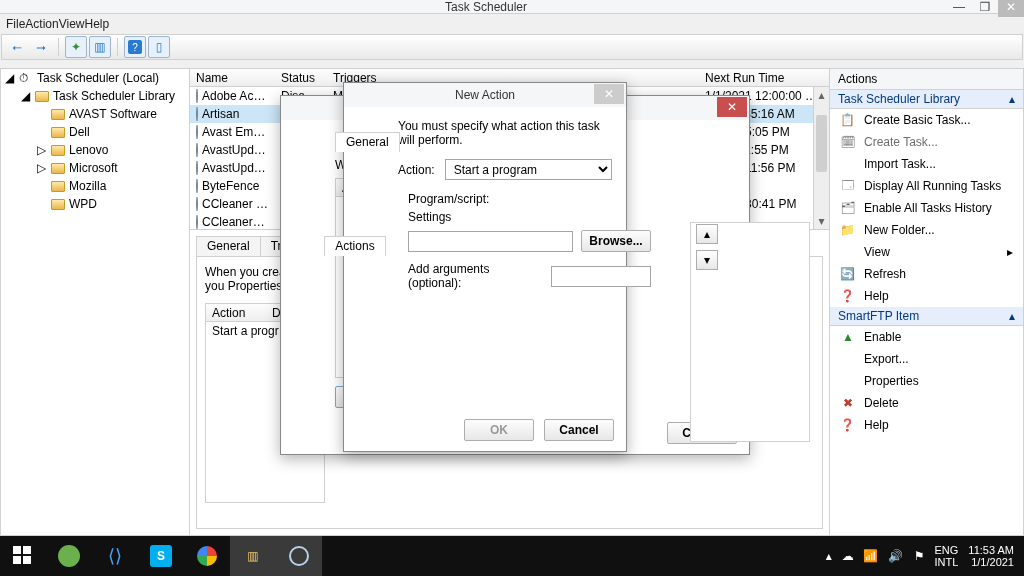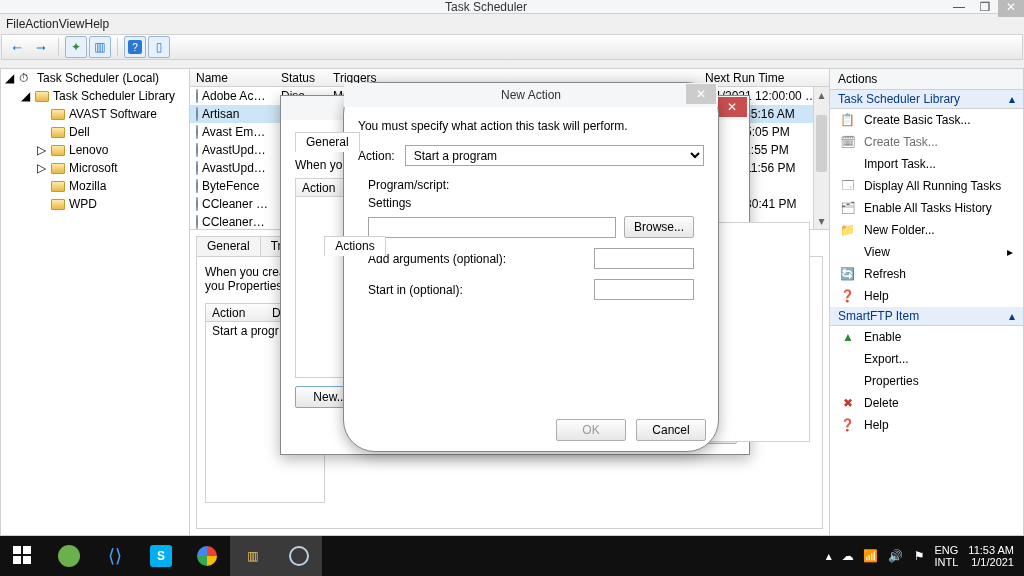--- a/index.html
+++ b/index.html
@@ -52,22 +52,22 @@
   .actions .section{background:#e6eefc; border-bottom:1px solid var(--border2); padding:2px 8px; color:#003a80; display:flex; justify-content:space-between; align-items:center;}
   .actions .item{display:flex; align-items:center; gap:8px; padding:3px 10px;}
   .actions .item.muted span{color:var(--muted);}
   .aicon{width:16px; height:16px; display:flex; align-items:center; justify-content:center;}
   
   .dialog{position:absolute; background:#fff; border:1px solid #888; box-shadow:0 4px 14px rgba(0,0,0,.3);}
   .dlg-title{height:24px; background:var(--header); display:flex; align-items:center; position:relative;}
   .dlg-title span.t{flex:1; text-align:center; color:#333;}
   .dlg-close{position:absolute; right:2px; top:1px; width:30px; height:20px; background:#ccc; color:#fff; display:flex; align-items:center; justify-content:center;}
   .dlg-close.red{background:#c94f4f;}
-  .dlg-body{padding:12px 14px;}
-  .btn{height:22px; min-width:70px; border:1px solid #adadad; background:linear-gradient(#fdfdfd,#e7e7e7); border-radius:2px; padding:0 2px; display:inline-flex; align-items:center; justify-content:center;}
+  .dlg-body{padding:12px 14px;margin-left:40px;}
+  .btn{height:22px; min-width:70px; border:1px solid #adadad; background:linear-gradient(#fdfdfd,#e7e7e7); border-radius:2px; padding:0 2px; display:inline-flex; align-items:center; justify-content:center;font-weight:bold;}
   .btn.primary{border-color:#7aa7d7;}
   .btn:disabled{color:#9a9a9a;}
   .inline{display:flex; align-items:center; gap:10px;}
   select, input[type=text]{height:21px; border:1px solid #a5a5a5; background:#fff; padding:0 4px;}
   
   .taskbar{position:absolute; left:0; right:0; bottom:0; height:40px; background:#101010; display:flex; align-items:center; color:#fff;}
   .taskbtn{width:46px; height:40px; display:flex; align-items:center; justify-content:center;}
   .taskbtn.start{background:transparent;}
   .taskbtn.active{background:#3a3a3a;}
   .tray{margin-left:auto; display:flex; align-items:center; gap:10px; padding-right:10px; font-size:11px;}
@@ -368,44 +368,40 @@
   </div>
 </div>
 
 <span style="position:absolute; left:748px; top:268px">the</span>
 <div style="position:absolute; left:690px; top:222px; width:120px; height:220px; border:1px solid var(--border2); background:#fff"></div>
 <div class="spin" style="position:absolute; left:696px; top:224px">
   <div class="s">▴</div>
   <div class="s">▾</div>
 </div>
 
-<div class="dialog" style="left:343px; top:82px; width:376px; height:370px;border-radius:32px;">
+<div class="dialog" style="left:343px; top:82px; width:284px; height:370px;">
   <div class="dlg-title">
       <span class="t">New Action</span>
       <div class="dlg-close">✕</div>
     </div>
   <div class="dlg-body">
     <div style="margin-bottom:12px">You must specify what action this task will perform.</div>
     <div class="inline" style="margin-bottom:8px">
       <span>Action:</span>
       <select style="flex:1"><option>Start a program</option></select>
     </div>
     <fieldset style="border:none; border-top:0; padding:0 8px">
       <div style="margin:4px 0">Program/script:</div>
       <div style="margin-bottom:6px">Settings</div>
       <div class="inline" style="gap:8px; margin-bottom:10px">
         <input type="text" style="flex: 1 1 0%;">
         <button class="btn">Browse...</button>
       </div>
       <div class="inline" style="justify-content:space-between; margin-bottom:10px">
         <span>Add arguments (optional):</span>
-        <input type="text" style="width: 100px;">
-      </div>
-      <div class="inline" style="justify-content:space-between">
-        <span>Start in (optional):</span>
         <input type="text" style="width: 100px;">
       </div>
     </fieldset>
   </div>
   <div style="position:absolute; right:12px; bottom:10px; display:flex; gap:10px">
     <button class="btn" disabled="">OK</button>
     <button class="btn">Cancel</button>
   </div>
 </div>
 

